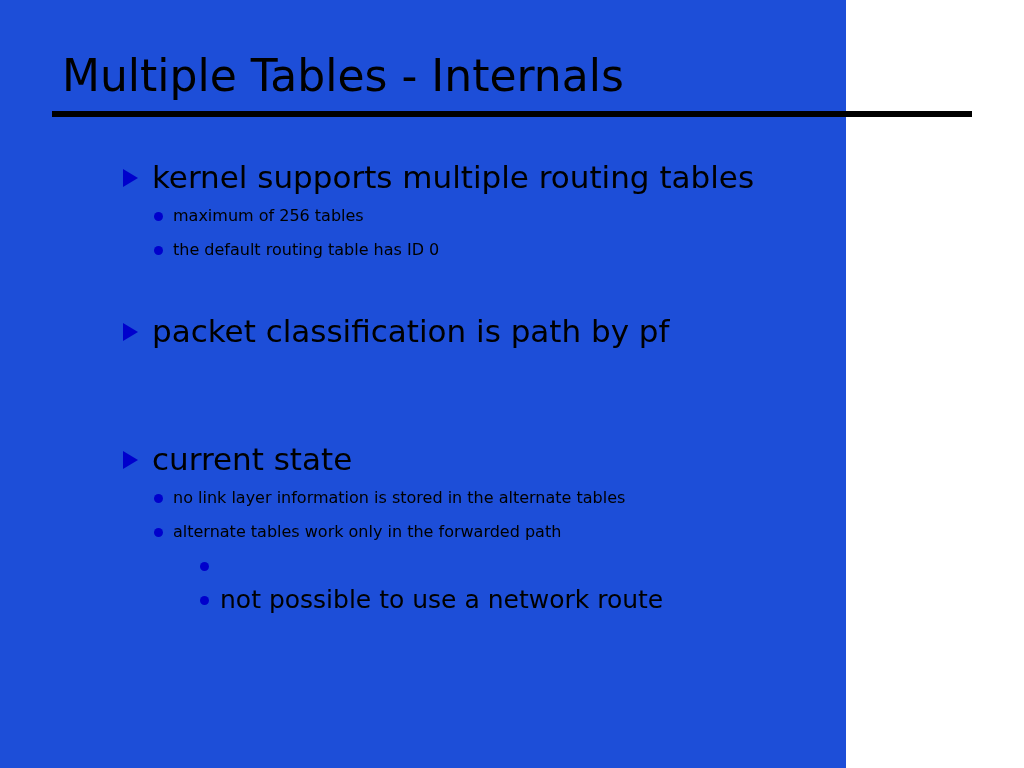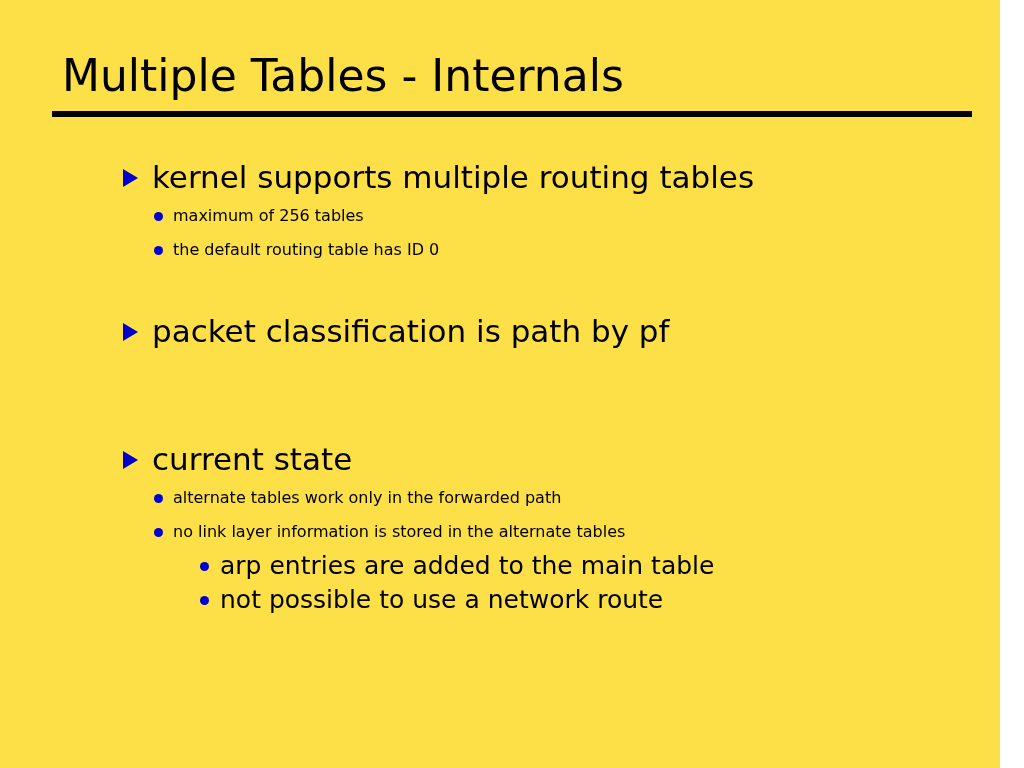--- a/index.html
+++ b/index.html
@@ -12,23 +12,23 @@
     background: #ffffff;
     font-family: "DejaVu Sans", "Liberation Sans", sans-serif;
     color: #000000;
     overflow: hidden;
     position: relative;
   }
 
   .slide {
     position: absolute;
     inset: 0;
-    width: 1000px;
+    width: 846px;
     height: 768px;
-    background: #fde047;
+    background: #1d4ed8;
   }
 
   
   .slide-title {
     position: absolute;
     left: 62px;
     top: 50px;
     font-size: 44px;
     line-height: 52px;
     font-weight: 400;
@@ -169,31 +169,30 @@
     <div class="group-gap"></div>
     <div class="group-gap"></div>
 
     <div class="bullet-row lvl1">
       <span class="marker"></span>
       <span class="bullet-text">current state</span>
     </div>
 
     <div class="bullet-row lvl2">
       <span class="marker"></span>
+      <span class="bullet-text">no link layer information is stored in the alternate tables</span>
+    </div>
+
+    <div class="bullet-row lvl2">
+      <span class="marker"></span>
       <span class="bullet-text">alternate tables work only in the forwarded path</span>
     </div>
 
-    <div class="bullet-row lvl2">
-      <span class="marker"></span>
-      <span class="bullet-text">no link layer information is stored in the alternate tables</span>
-    </div>
-
     <div class="bullet-row lvl3">
       <span class="marker"></span>
-      <span class="bullet-text">arp entries are added to the main table</span>
     </div>
 
     <div class="bullet-row lvl3">
       <span class="marker"></span>
       <span class="bullet-text">not possible to use a network route</span>
     </div>
 
 
   </div>
 </div>

